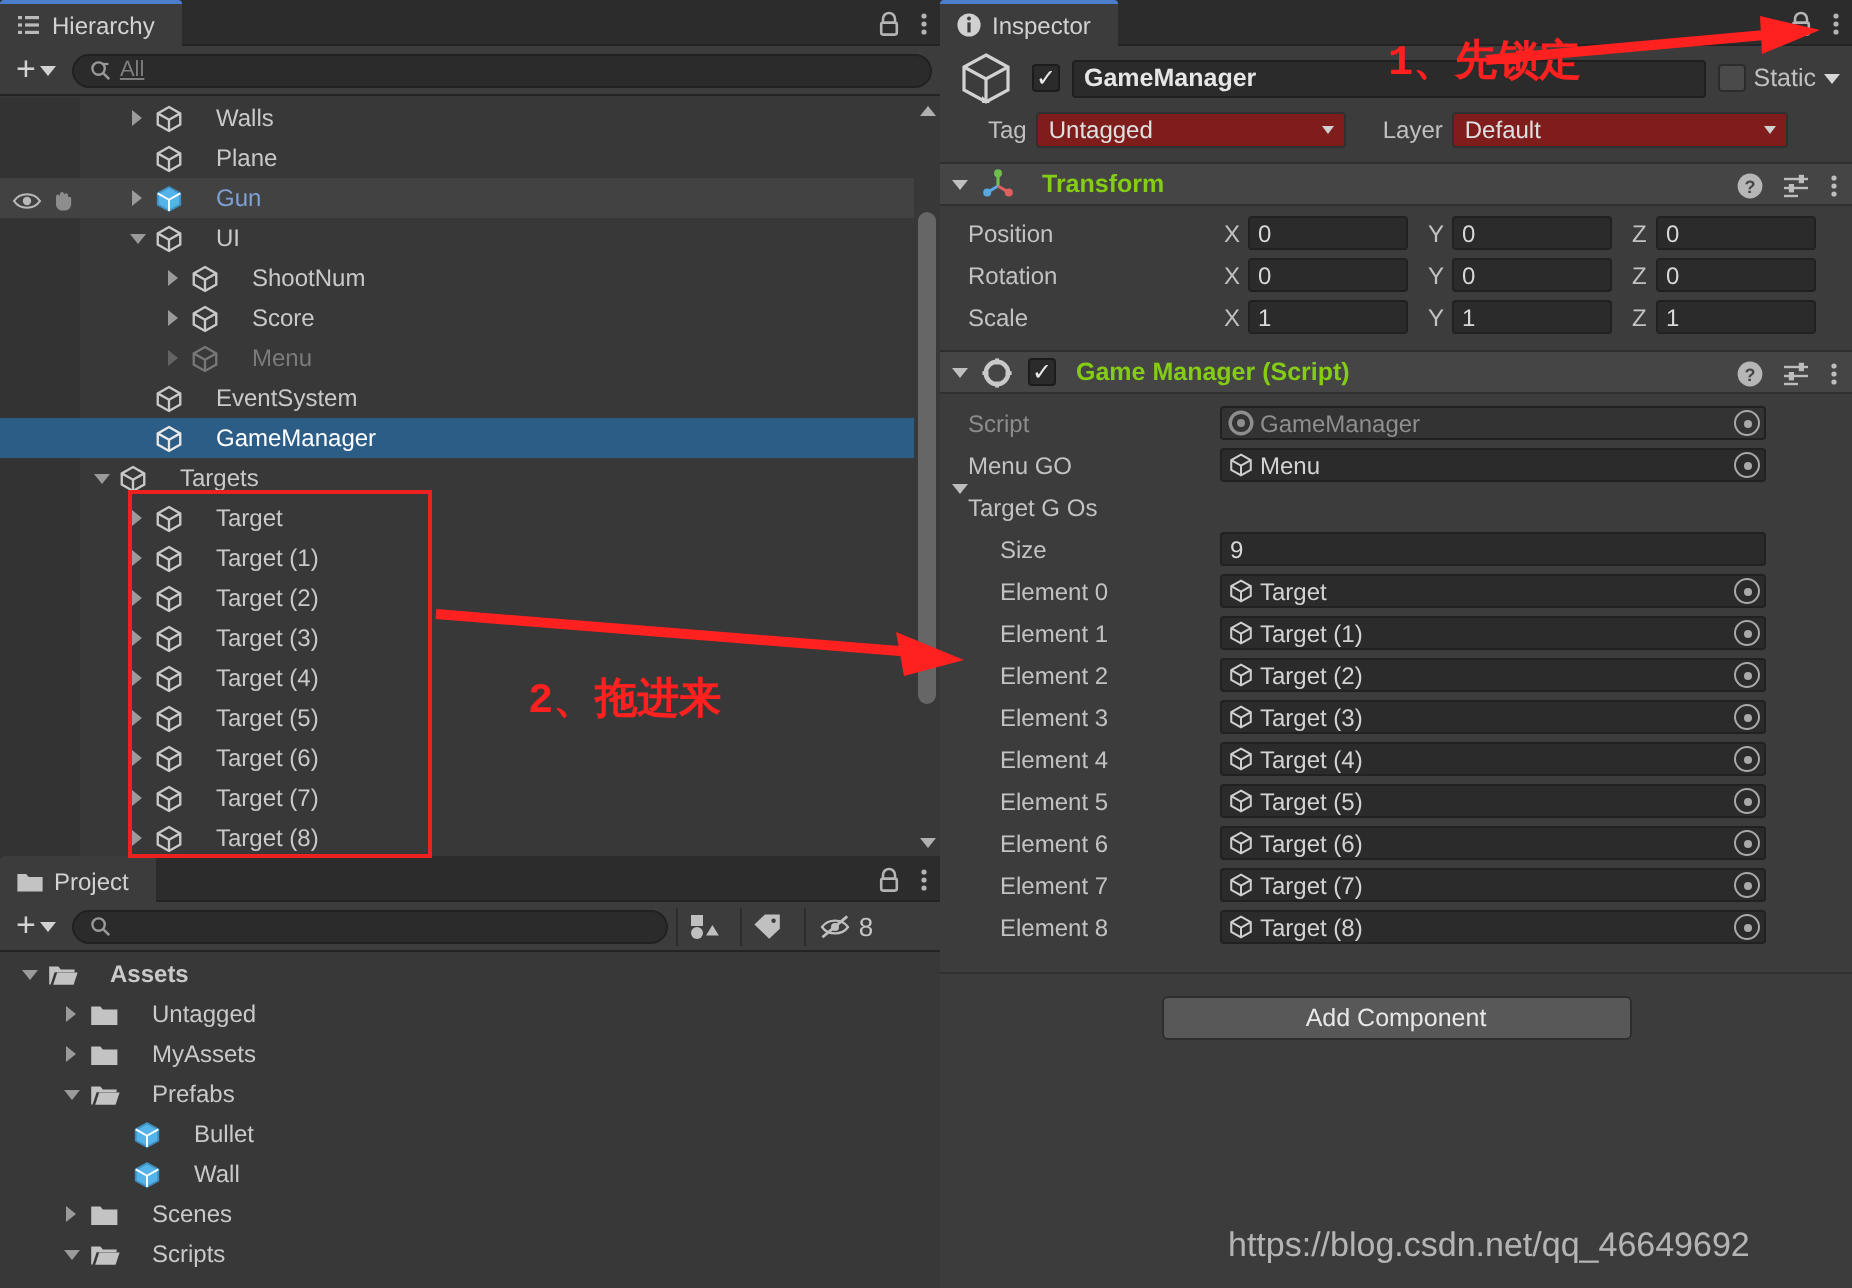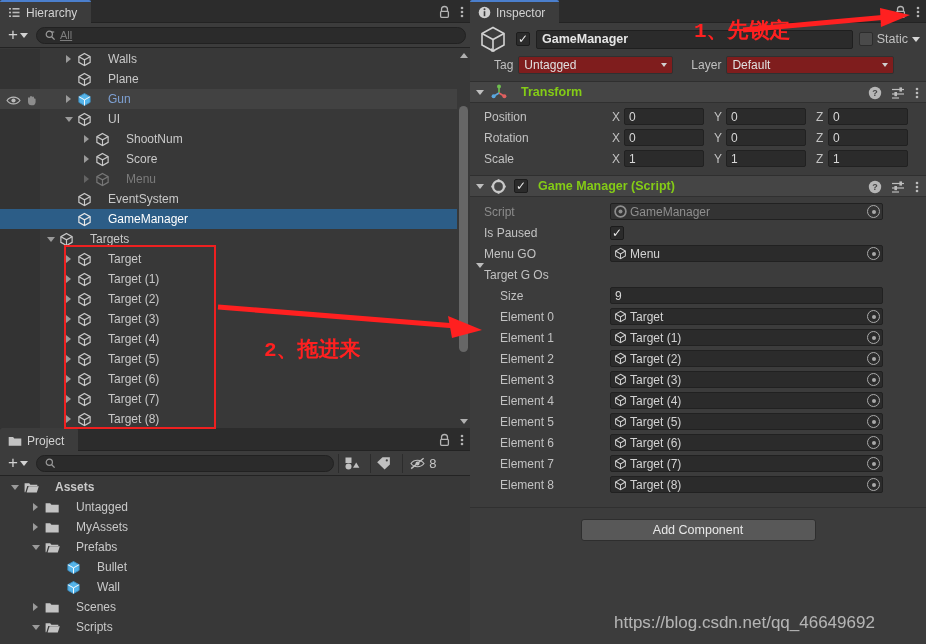--- a/index.html
+++ b/index.html
@@ -883,24 +883,20 @@
                 <circle cx="6.5" cy="6.5" r="2" fill="#8e8e8e"></circle>
               </svg>
             </span>
             <span>GameManager</span>
             <span class="picker">
               <i></i>
             </span>
           </span>
         </div>
         <div class="frow">
-          <span class="fl">Is Paused</span>
-          <span class="cb on"></span>
-        </div>
-        <div class="frow">
           <span class="fl">Menu GO</span>
           <span class="objfield" style="width: 273px;">
             <span style="display: flex; align-items: center;">
               <svg width="13" height="13" viewBox="0 0 16 16">
                 <path d="M8 1.6 L14 5 L14 11 L8 14.4 L2 11 L2 5 Z" fill="none" stroke="#cfcfcf" stroke-width="1.25"></path>
                 <path d="M2 5 L8 8.4 L14 5" fill="none" stroke="#cfcfcf" stroke-width="1.25"></path>
                 <path d="M8 8.4 L8 14.4" fill="none" stroke="#cfcfcf" stroke-width="1.25"></path>
               </svg>
             </span>
             <span>Menu</span>

